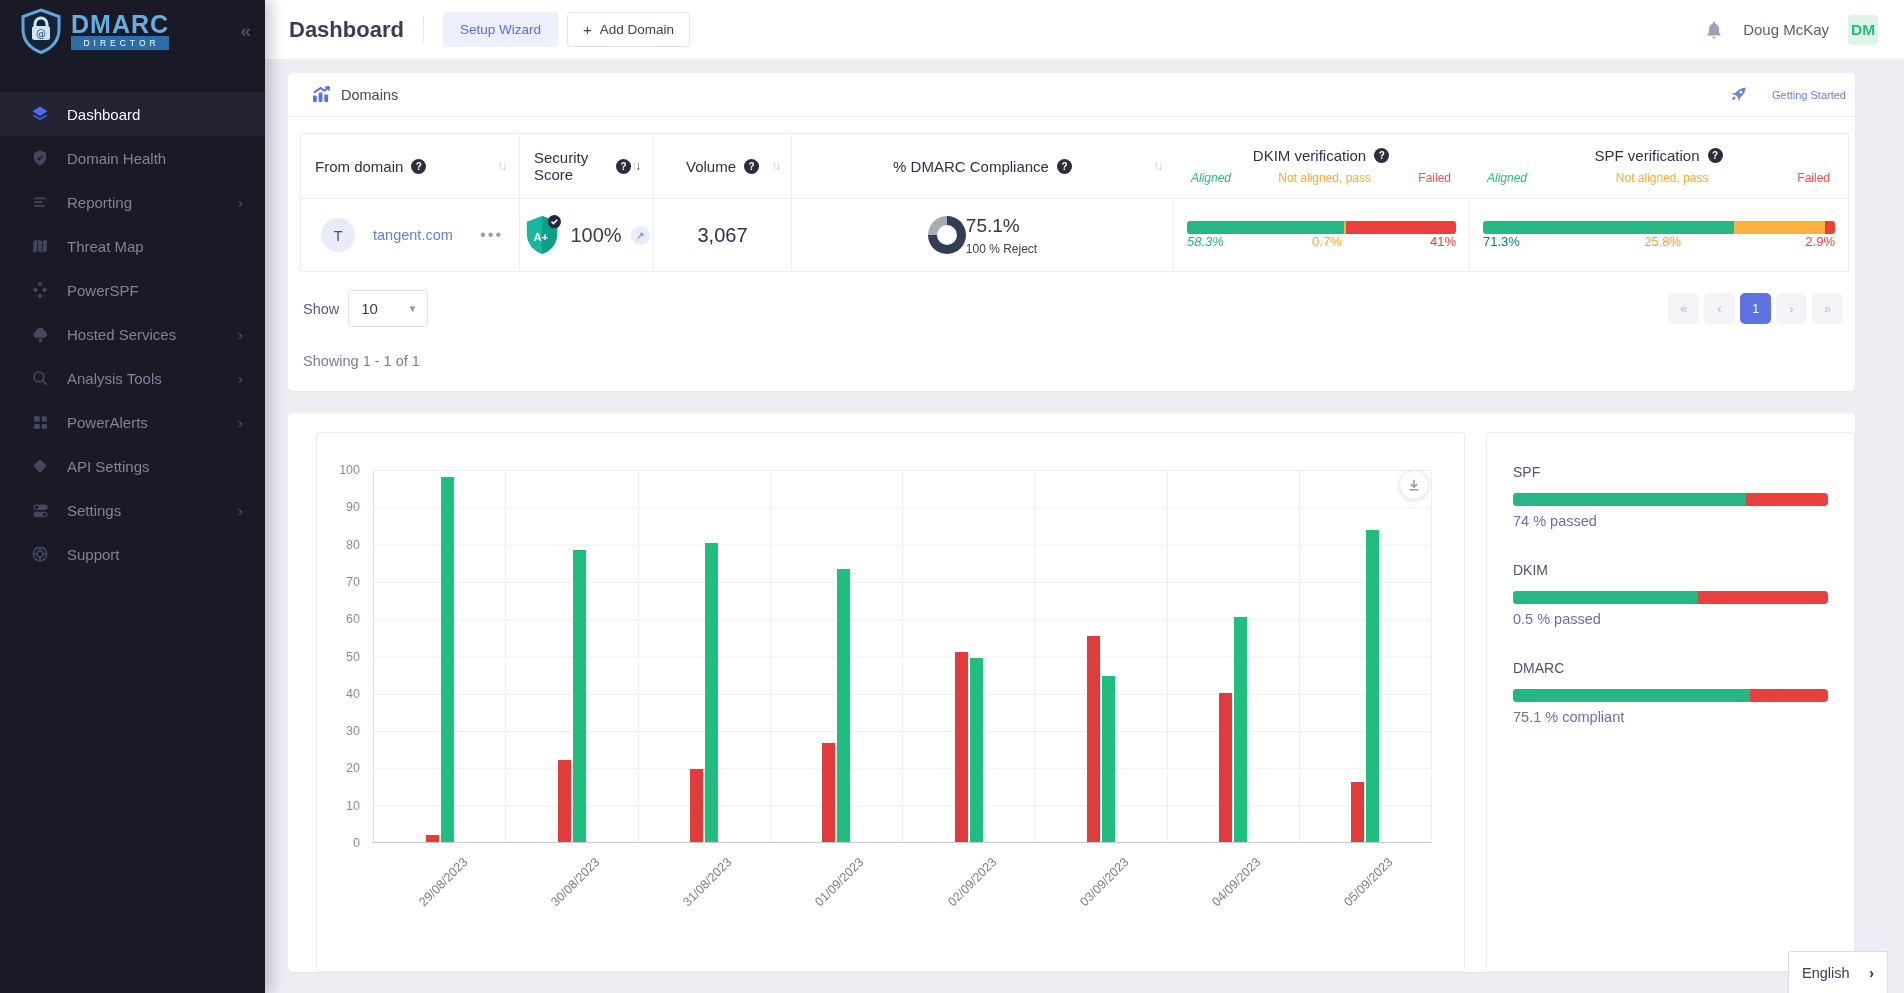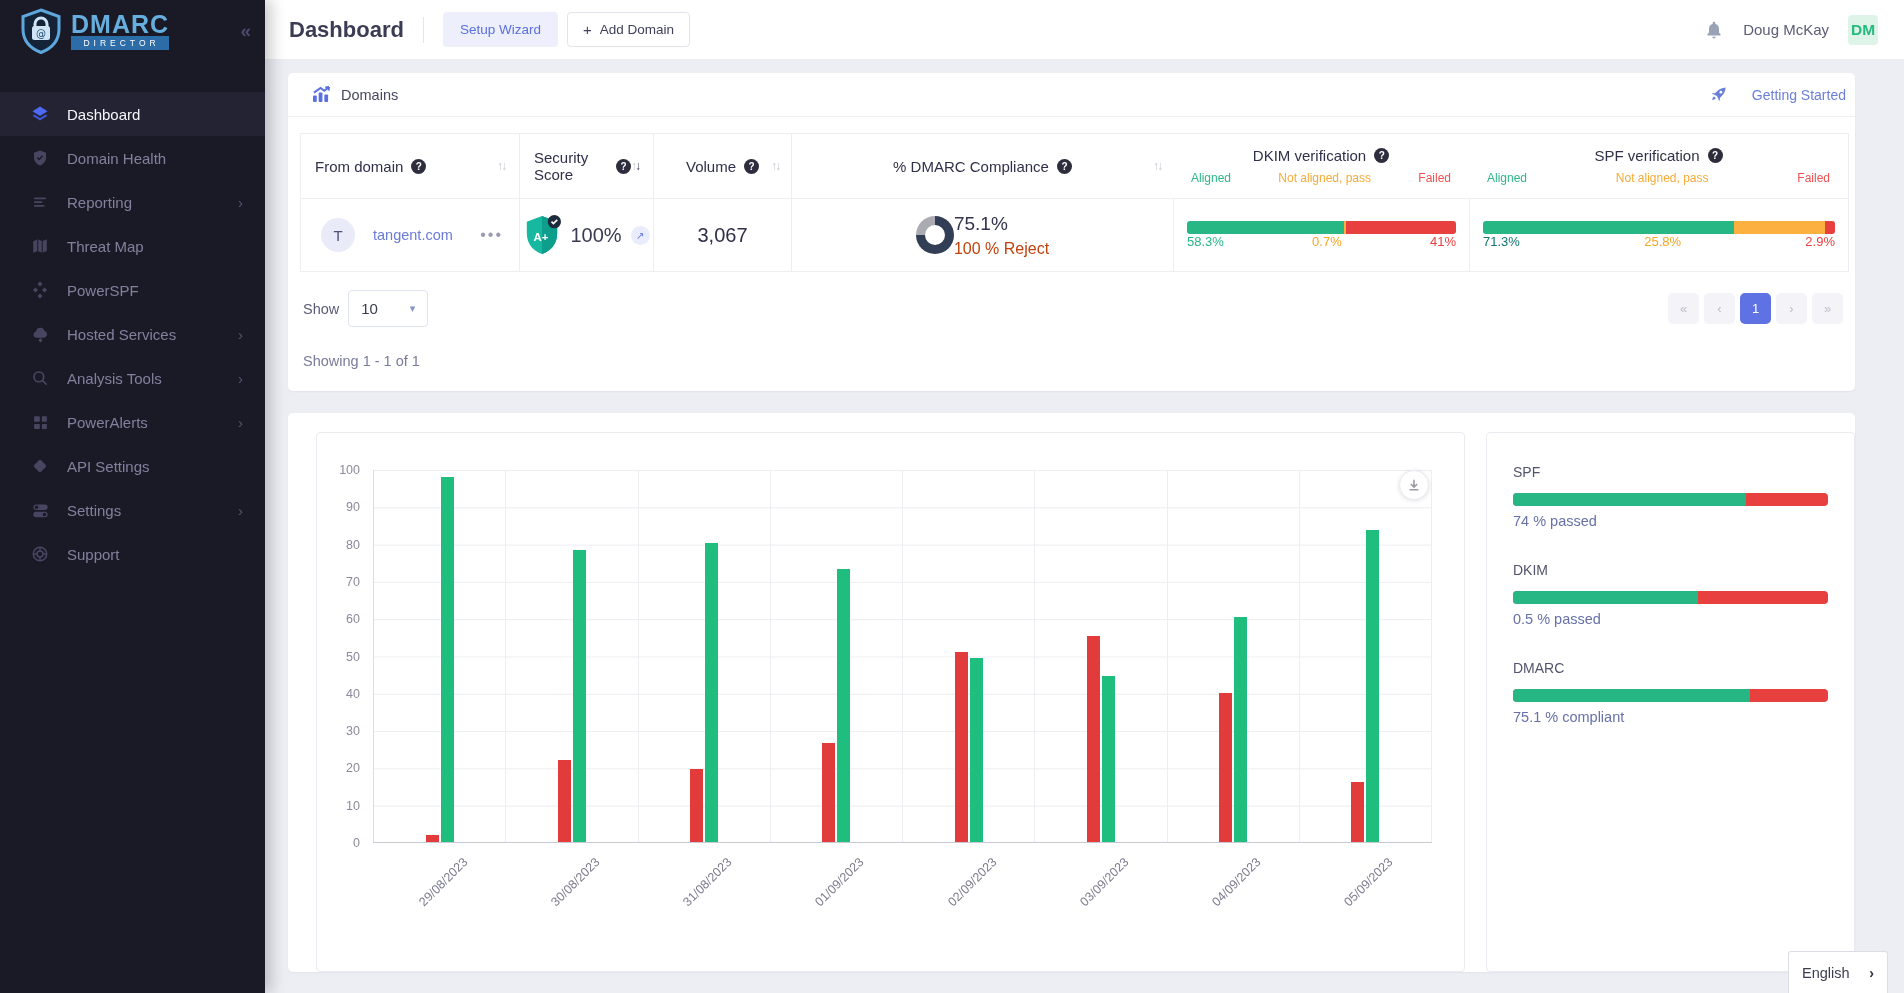--- a/index.html
+++ b/index.html
@@ -34,57 +34,57 @@
   .user-name { font-size:15px; color:#5c5c74; }
   .avatar { width:30px; height:30px; border-radius:4px; background:#def4e9; color:#27ba7e;
             display:flex; align-items:center; justify-content:center; font-size:15.5px; font-weight:bold; cursor:pointer; }
 
   
   .content { position:absolute; left:265px; top:60px; width:1639px; height:752px; padding:13px 49px 0 23px; }
   .panel { background:#fff; border-radius:5px; box-shadow:0 1px 2px rgba(30,30,60,.05); }
   .panel-head { height:44px; display:flex; align-items:center; padding:0 9px 0 24px;
                 border-bottom:1px solid #ededf2; font-size:14.5px; color:#474760; }
   .panel-head .head-title { display:flex; align-items:center; gap:10px; }
-  .getting-started { margin-left:auto; color:#6b7fd9; display:flex; align-items:center; gap:24px; font-size:14px; cursor:pointer; }
+  .getting-started { margin-left:auto; color:#6b7fd9; display:flex; align-items:center; gap:24px; font-size:11px; cursor:pointer; }
 
   
   .domains-body { padding:16px 6px 22px 12px; }
   .gtable { display:grid; grid-template-columns:218px 134px 138px 382px 296px 1fr; border:1px solid #ededf2; }
   .th, .td { border-left:1px solid #ededf2; }
   .th:nth-child(1), .td:nth-child(7) { border-left:none; }
   .td:nth-child(7) { border-left:none; }
   .th { height:64px; display:flex; align-items:center; padding:0 14px; font-size:15px; color:#30304a; }
   .th .lblgrp { display:flex; align-items:center; gap:8px; }
   .th.center { justify-content:center; position:relative; }
   .th.center .sort { position:absolute; right:12px; }
   .help { width:15px; height:15px; border-radius:50%; background:#2d2d3e; color:#fff; font-size:10px; font-weight:bold;
           display:inline-flex; align-items:center; justify-content:center; cursor:pointer; flex:none; }
   .sort { margin-left:auto; color:#c3c3d0; font-size:12px; letter-spacing:-2px; cursor:pointer; white-space:nowrap; }
   .sort b { font-weight:normal; color:#3a3a52; }
   .th-stack { height:64px; display:flex; flex-direction:column; justify-content:center; gap:7px; padding:0 18px; }
   .th-stack .trow { display:flex; align-items:center; justify-content:center; gap:8px; font-size:15px; color:#30304a; }
   .th-stack .srow { display:flex; justify-content:space-between; font-size:12px; }
-  .c-green { color:#2eb78a; } .c-orange { color:#f5ab35; } .c-red { color:#ee5253; }
+  .c-green { color:#2eb78a;font-style:italic; } .c-orange { color:#f5ab35; } .c-red { color:#ee5253; }
   .td { height:73px; border-top:1px solid #ededf2; display:flex; align-items:center; }
   .cell-domain { padding:0 16px 0 20px; }
   .row-avatar { width:34px; height:34px; border-radius:50%; background:#e9ebf8; color:#4e5576; font-size:15px;
                 display:flex; align-items:center; justify-content:center; flex:none; }
   .domain-link { margin-left:18px; color:#6a7bd8; font-size:14.5px; cursor:pointer; }
   .row-menu { margin-left:auto; color:#9a9ab2; font-size:16px; letter-spacing:2px; cursor:pointer; }
   .cell-score { justify-content:center; gap:9px; }
   .score-val { font-size:20px; color:#3b3b52; }
   .score-link { width:19px; height:19px; border-radius:50%; background:#e9ecfb; color:#5a6fe0; font-size:10px;
                 display:flex; align-items:center; justify-content:center; cursor:pointer; }
   .cell-volume { justify-content:center; font-size:20px; color:#2f2f48; }
   .cell-dmarc { justify-content:center; }
   .donut { width:38px; height:38px; border-radius:50%; position:relative; flex:none;
            background:conic-gradient(#323e55 0 270deg, #ababb3 270deg 360deg); }
   .donut::after { content:''; position:absolute; inset:9px; background:#fff; border-radius:50%; }
   .dmarc-pct { font-size:19px; color:#33334d; }
-  .dmarc-policy { font-size:16px; color:#c2410c; margin-top:5px; }
+  .dmarc-policy { font-size:12px; color:#404040; margin-top:5px; }
   .cell-bar { flex-direction:column; justify-content:center; padding:0 13px; align-items:stretch; }
   .mbar { height:13px; border-radius:3px; overflow:hidden; display:flex; width:100%; }
   .mbar span { height:100%; }
   .mlabels { display:flex; font-size:13px; }
   .mlabels .mid { flex:1; text-align:center; }
   .mlabels .end { text-align:right; }
 
   .table-controls { display:flex; align-items:center; margin-top:18px; padding:0 6px 0 3px; }
   .show-label { font-size:14.5px; color:#5b5b78; }
   .show-select { width:80px; height:37px; border:1px solid #dfe3f2; border-radius:4px; margin-left:9px;

